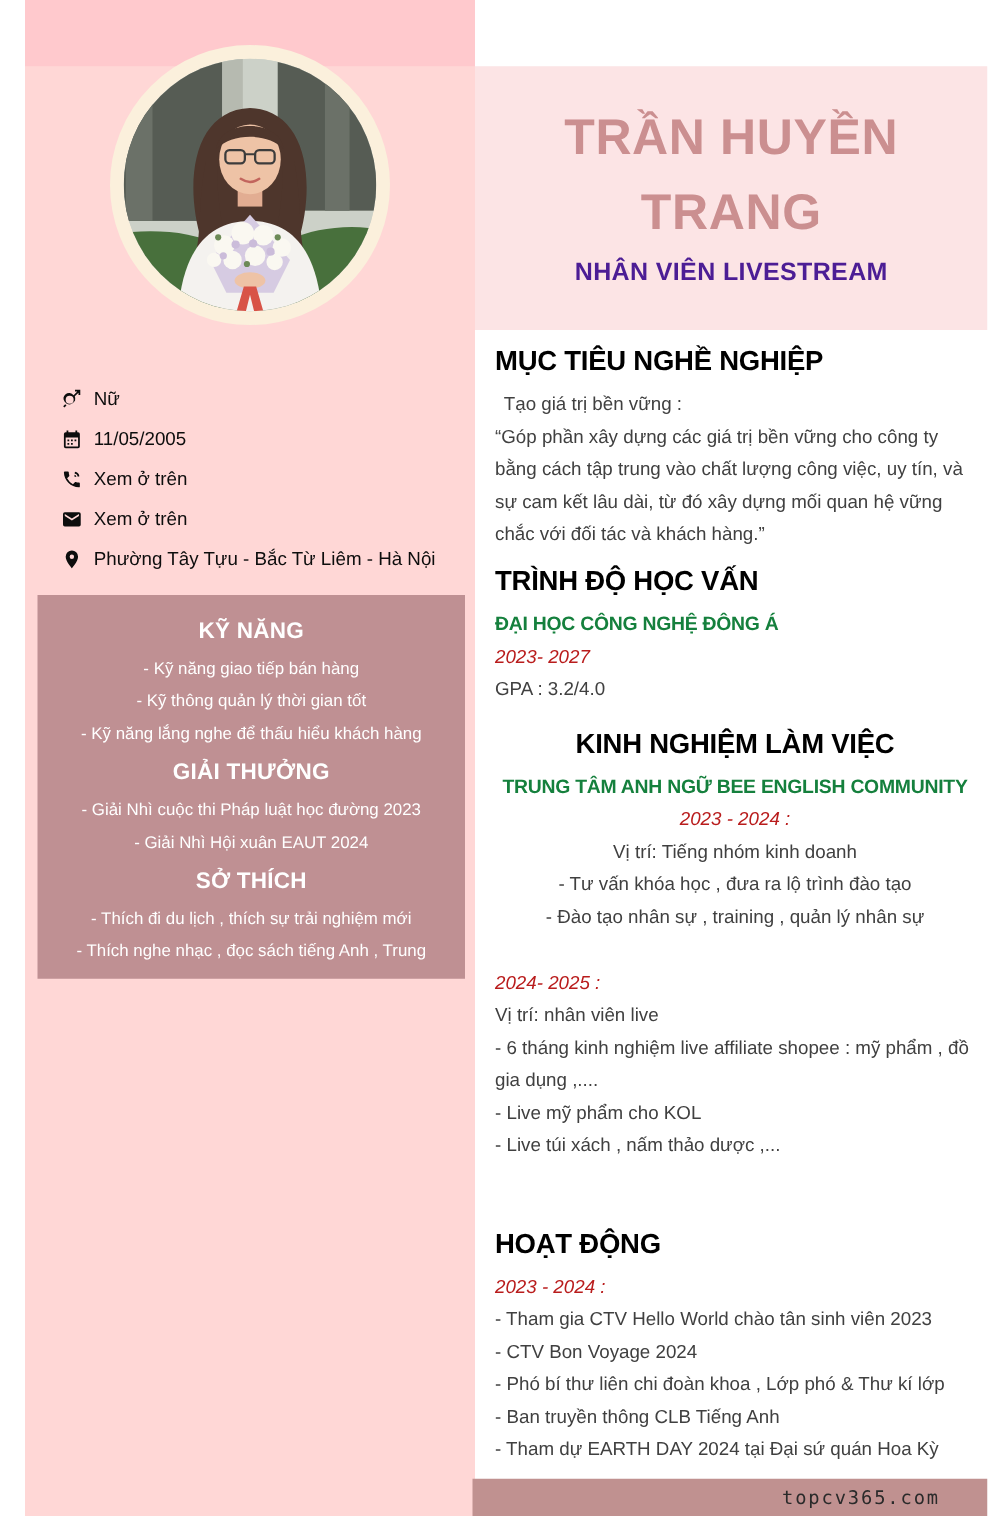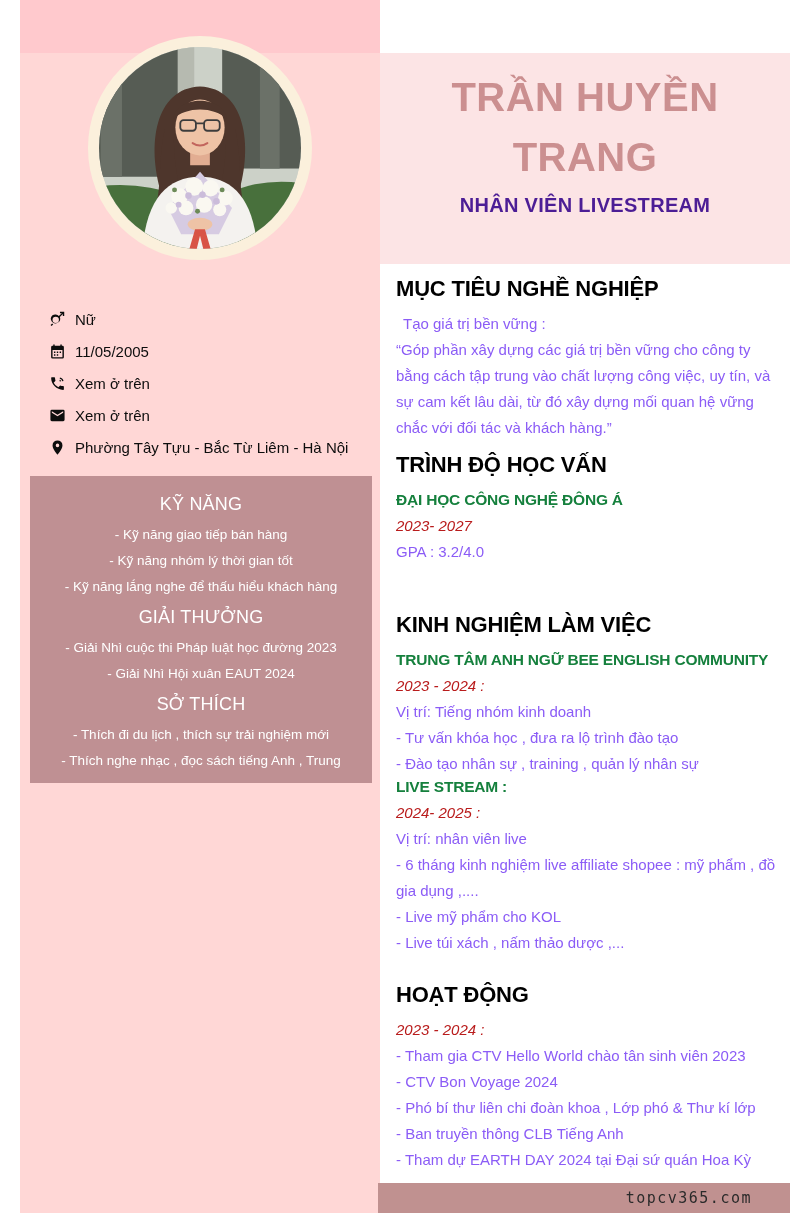--- a/index.html
+++ b/index.html
@@ -40,56 +40,56 @@
   }
   .details .icn { width:18px; height:18px; flex:0 0 18px; display:flex; align-items:center; justify-content:center; }
   .details .icn svg { width:17px; height:17px; fill:#0d0d0d; }
 
   .side-box {
     position:absolute; left:10px; top:476px; width:342px; height:307px;
     background:#bf9093; color:#fff; text-align:center;
     padding-top:13px;
   }
   .side-box h3 {
-    font-size:18px; font-weight:normal; letter-spacing:.2px;
+    font-size:18px; font-weight:bold; letter-spacing:.2px;
     line-height:30px; margin-bottom:3px;
   }
   .side-box p { font-size:13.5px; line-height:26px; font-weight:400; }
   .side-box .grp + .grp { margin-top:2px; }
 
   
   .name-header {
     position:absolute; left:380px; top:53px; width:410px; height:211px;
     background:#fce4e5; text-align:center;
   }
   .name {
-    width:340px; margin:0 auto; padding-top:14px;
+    width:340px; margin:0 auto; padding-top:27px;
     font-size:40px; line-height:60px; font-weight:bold; color:#cb8f90;
     letter-spacing:.5px;
   }
   .job-title {
     margin-top:7px; font-size:20px; font-weight:bold; color:#4c1d95;
     letter-spacing:.3px;
   }
 
   
   .main { position:absolute; left:396px; top:264px; width:384px; background:transparent; }
   .main-bg { position:absolute; left:380px; top:264px; width:410px; height:919px; background:#ffffff; }
   .sec { position:absolute; left:0; width:384px; }
   .sec h2 {
     font-size:22px; font-weight:bold; color:#000; letter-spacing:-.2px;
     margin-bottom:9px;
   }
-  .sec .line  { font-size:15px; line-height:26px; color:#8b5cf6; }
+  .sec .line  { font-size:15px; line-height:26px; color:#404040; }
   .sec .bold  { font-weight:bold; font-size:15.5px; letter-spacing:-.2px; color:#15803d; }
   .sec .ital  { font-style:italic; color:#b91c1c; }
   .sec .indent { padding-left:7px; }
   #sec-objective  { top:12px; }
   #sec-education  { top:188px; }
-  #sec-experience { top:348px; }
+  #sec-experience { top:318px;text-align:center; }
   #sec-livestream { top:510px; }
   #sec-activities { top:698px;margin-top:20px; }
 
   
   .footer {
     position:absolute; left:378px; top:1183px; width:412px; height:30px;
     background:#c09190; text-align:right;
   }
   .footer span {
     font-family:"DejaVu Sans Mono","Liberation Mono",monospace;
@@ -196,21 +196,21 @@
             </svg>
         </span>
         <span>Phường Tây Tựu - Bắc Từ Liêm - Hà Nội</span>
       </li>
     </ul>
 
     <div class="side-box">
       <div class="grp">
         <h3>KỸ NĂNG</h3>
         <p>- Kỹ năng giao tiếp bán hàng</p>
-        <p>- Kỹ năng nhóm lý thời gian tốt</p>
+        <p>- Kỹ thông quản lý thời gian tốt</p>
         <p>- Kỹ năng lắng nghe để thấu hiểu khách hàng</p>
       </div>
       <div class="grp">
         <h3>GIẢI THƯỞNG</h3>
         <p>- Giải Nhì cuộc thi Pháp luật học đường 2023</p>
         <p>- Giải Nhì Hội xuân EAUT 2024</p>
       </div>
       <div class="grp">
         <h3>SỞ THÍCH</h3>
         <p>- Thích đi du lịch , thích sự trải nghiệm mới</p>
@@ -244,21 +244,20 @@
     <section class="sec" id="sec-experience">
       <h2>KINH NGHIỆM LÀM VIỆC</h2>
       <p class="line bold">TRUNG TÂM ANH NGỮ BEE ENGLISH COMMUNITY</p>
       <p class="line ital">2023 - 2024 :</p>
       <p class="line">Vị trí: Tiếng nhóm kinh doanh</p>
       <p class="line">- Tư vấn khóa học , đưa ra lộ trình đào tạo</p>
       <p class="line">- Đào tạo nhân sự , training , quản lý nhân sự</p>
     </section>
 
     <section class="sec" id="sec-livestream">
-      <p class="line bold">LIVE STREAM :</p>
       <p class="line ital">2024- 2025 :</p>
       <p class="line">Vị trí: nhân viên live</p>
       <p class="line">- 6 tháng kinh nghiệm live affiliate shopee : mỹ phẩm , đồ gia dụng ,....</p>
       <p class="line">- Live mỹ phẩm cho KOL</p>
       <p class="line">- Live túi xách , nấm thảo dược ,...</p>
     </section>
 
     <section class="sec" id="sec-activities">
       <h2>HOẠT ĐỘNG</h2>
       <p class="line ital">2023 - 2024 :</p>

